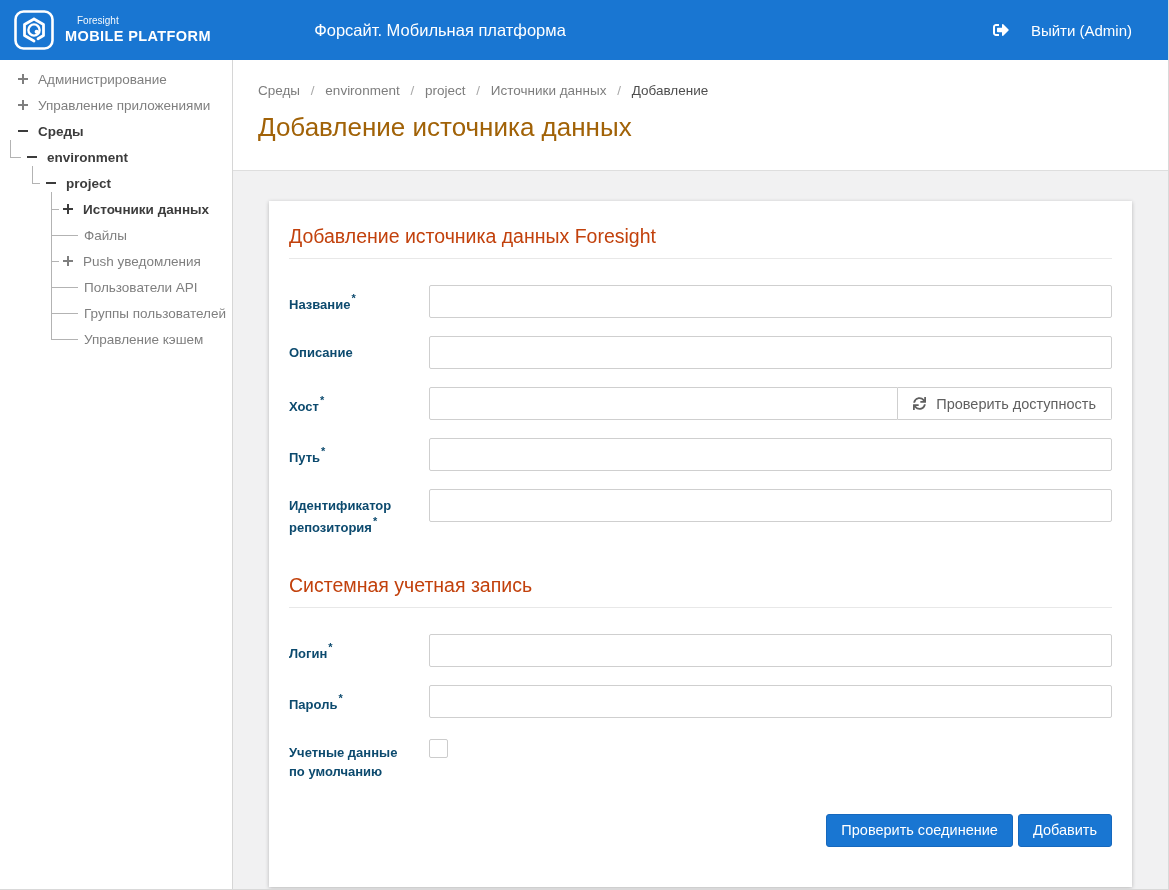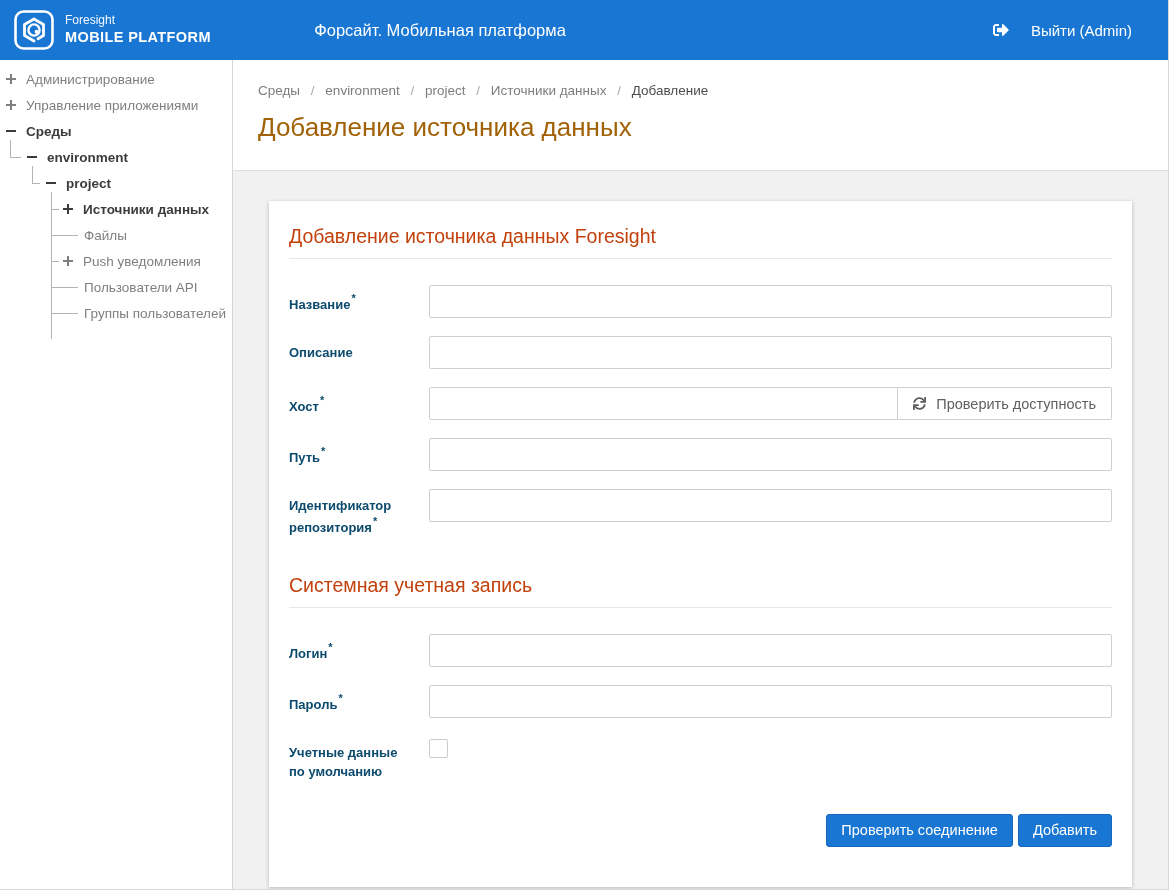--- a/index.html
+++ b/index.html
@@ -4,39 +4,39 @@
 <style>
   * { margin:0; padding:0; box-sizing:border-box; }
   html,body { font-family:"Liberation Sans","DejaVu Sans",sans-serif; background:#fff; }
   .viewport { width:1169px; height:890px; overflow:hidden; border-right:1px solid #d9d9d9; border-bottom:1px solid #d9d9d9; background:#fff; }
 
   
   .topbar { height:60px; background:#1976d2; display:flex; align-items:center; position:relative; color:#fff; }
   .brand { display:flex; align-items:center; margin-left:14px; }
   .brand-logo { width:40px; height:40px; flex:none; }
   .brand-text { margin-left:11px; line-height:1.25; }
-  .brand-line1 { font-size:12px; font-weight:400; opacity:.95; }
+  .brand-line1 { font-size:10px; font-weight:400; opacity:.95;margin-left:12px; }
   .brand-line2 { font-size:14.5px; font-weight:700; letter-spacing:.4px; }
   .app-title { position:absolute; left:440px; transform:translateX(-50%); font-size:16.5px; font-weight:400; white-space:nowrap; }
   .logout { position:absolute; right:36px; display:flex; align-items:center; gap:22px; font-size:15px; cursor:pointer; }
   .logout svg { display:block; }
 
   
   .layout { display:flex; height:830px; }
   .sidebar { width:233px; flex:none; background:#fff; border-right:1px solid #d6d6d6; }
   .content { flex:1; display:flex; flex-direction:column; min-width:0; }
 
   
   .tree { position:relative; padding-top:6px; font-size:13.5px; }
   .trow { height:26px; display:flex; align-items:center; position:relative; cursor:pointer; color:#7f7f7f; white-space:nowrap; }
   .trow.emph { color:#3c3c3c; font-weight:700; }
   .tico { width:14px; height:14px; position:relative; flex:none; margin-right:8px; }
   .tico::before { content:""; position:absolute; left:2px; right:2px; top:6px; height:2px; background:currentColor; }
   .tico.plus::after { content:""; position:absolute; top:2px; bottom:2px; left:6px; width:2px; background:currentColor; }
-  .lv0 { padding-left:4px; }
+  .lv0 { padding-left:16px; }
   .lv1 { padding-left:25px; }
   .lv2 { padding-left:44px; }
   .lv3 { padding-left:61px; }
   .lv3.leaf { padding-left:84px; }
   .lv3::before { content:""; position:absolute; left:51px; top:13px; height:1px; width:8px; background:#b3b3b3; }
   .lv3.leaf::before { width:27px; }
   .elbow1 { position:absolute; left:10px; top:80px; width:11px; height:18px; border-left:1px solid #b3b3b3; border-bottom:1px solid #b3b3b3; }
   .elbow2 { position:absolute; left:32px; top:106px; width:8px; height:18px; border-left:1px solid #b3b3b3; border-bottom:1px solid #b3b3b3; }
   .vline { position:absolute; left:51px; top:132px; height:147px; border-left:1px solid #b3b3b3; }
 
@@ -131,20 +131,23 @@
         <div class="trow lv3">
           <span class="tico plus"></span>
           <span>Push уведомления</span>
         </div>
         <div class="trow lv3 leaf">
           <span>Пользователи API</span>
         </div>
         <div class="trow lv3 leaf">
           <span>Группы пользователей</span>
         </div>
+        <div class="trow lv3 leaf">
+          <span>Управление кэшем</span>
+        </div>
       </nav>
     </aside>
 
     <main class="content">
 
       <div class="page-head">
         <div class="breadcrumb">
           <span class="crumb">Среды</span>
           <span class="crumb-sep">/</span>
           <span class="crumb">environment</span>

